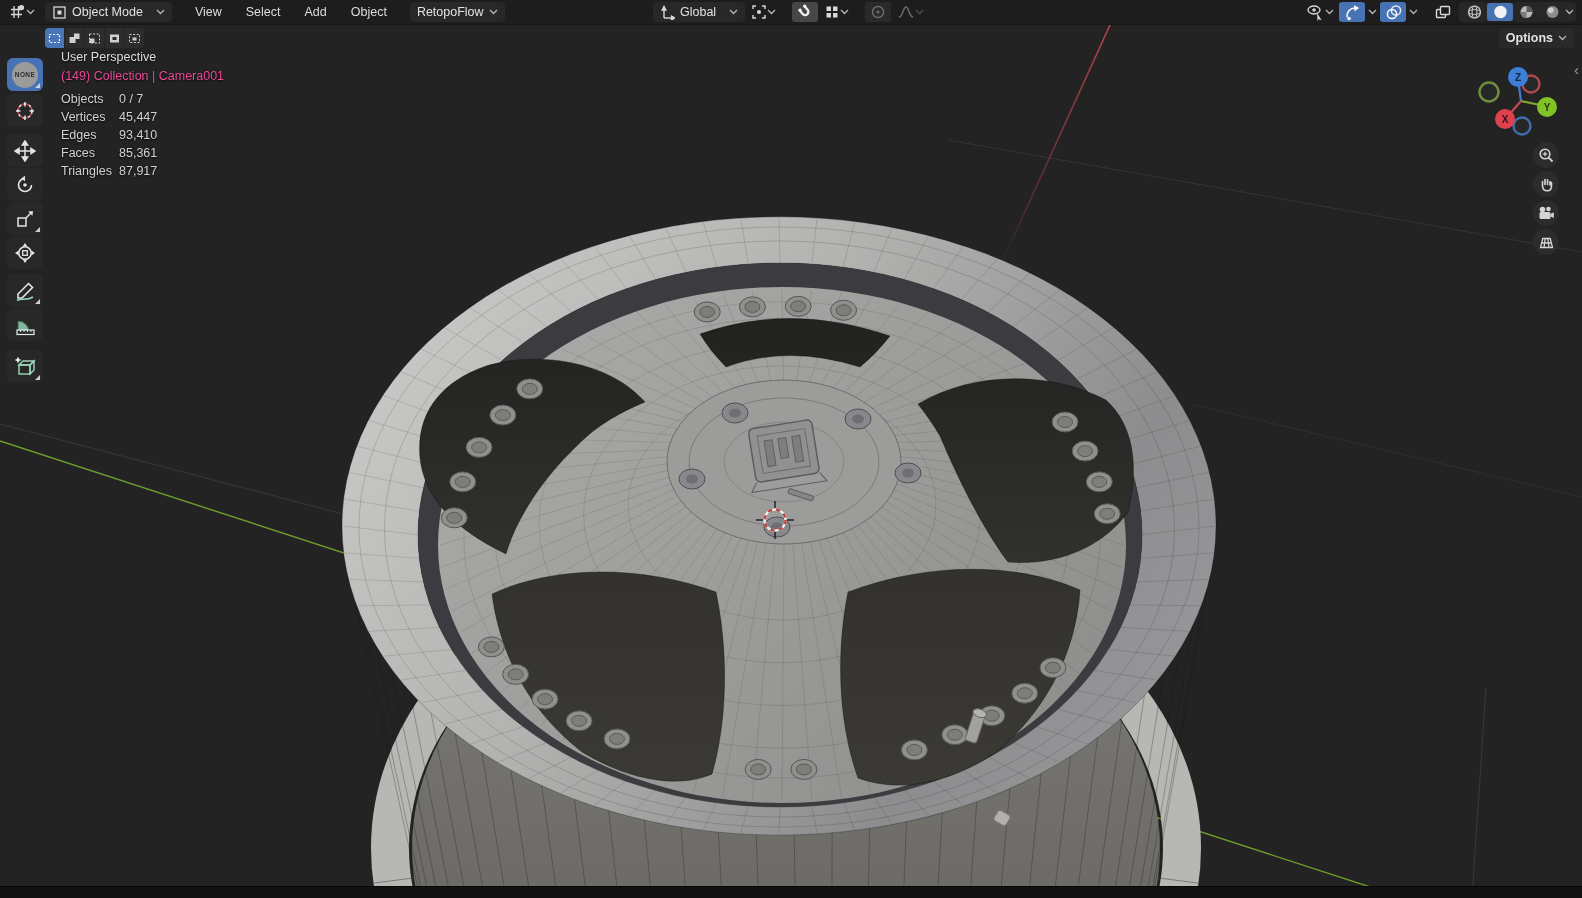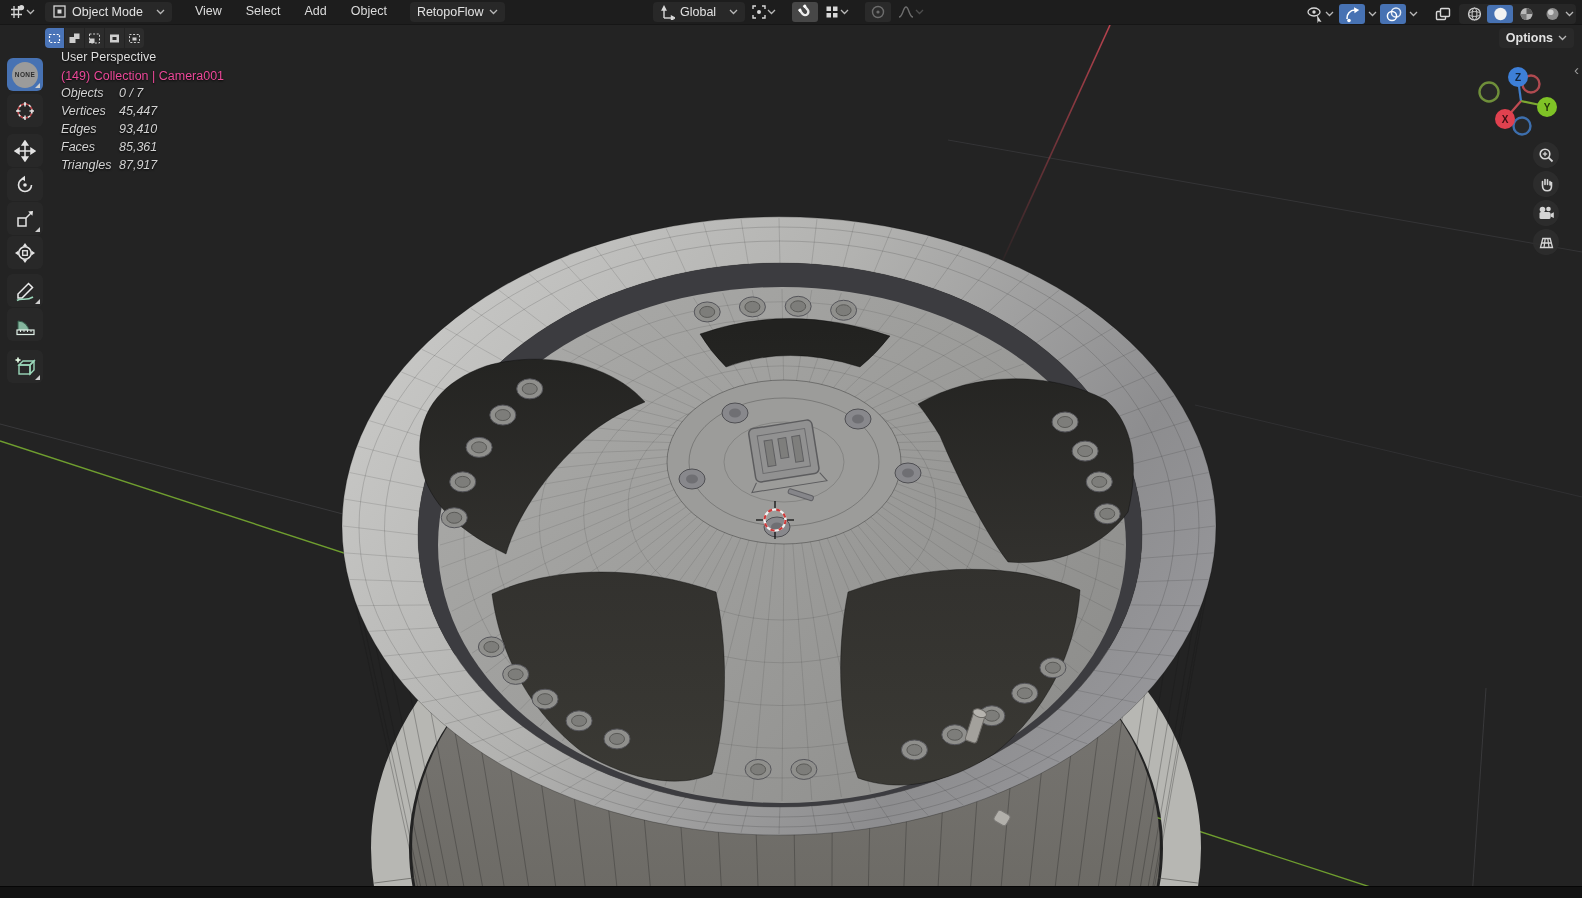--- a/index.html
+++ b/index.html
@@ -1,21 +1,21 @@
 <!DOCTYPE html>
 <html><head>
 <meta charset="utf-8">
 <style>
   html,body{margin:0;padding:0;background:#191919;}
   #app{position:relative;width:1582px;height:898px;background:#232323;overflow:hidden;
        font-family:"Liberation Sans",sans-serif;color:#d8d8d8;-webkit-font-smoothing:antialiased;}
   svg{display:block}
   
   .hdr{position:absolute;top:0;left:0;right:0;height:25px;background:#1d1d1d;display:flex;
-       align-items:flex-end;padding:0 6px;z-index:40;border-bottom:1px solid #161616;box-sizing:border-box;}
+       align-items:center;padding:0 6px;z-index:40;border-bottom:1px solid #161616;box-sizing:border-box;}
   .hgroup{display:flex;align-items:center;gap:2px;}
   .pill{display:flex;align-items:center;gap:5px;background:#282828;border-radius:4px;height:20px;
         padding:0 7px;font-size:12.5px;color:#e2e2e2;cursor:default;}
   .menu-item{font-size:12.5px;color:#dcdcdc;padding:0 11px;line-height:25px;height:25px;}
   .hbtn{display:flex;align-items:center;justify-content:center;height:20px;min-width:22px;
         border-radius:3px;padding:0 2px;}
   .hbtn.hl{background:#474747;}
   .hbtn.blue{background:#4772b3;}
   .dim{opacity:.45;}
   .seg{display:flex;align-items:center;background:#272727;border-radius:4px;height:20px;padding:0 2px;}
@@ -35,21 +35,21 @@
         border-radius:6px;display:flex;align-items:center;justify-content:center;z-index:30;}
   .tbtn.active{background:#4772b3;}
   .subtool::after{content:"";position:absolute;right:3px;bottom:3px;border-style:solid;
         border-width:0 0 5px 5px;border-color:transparent transparent #cfcfcf transparent;}
   .none-circle{width:26px;height:26px;border-radius:50%;background:#9b9b9b;display:flex;
         align-items:center;justify-content:center;font-size:6.5px;font-weight:bold;color:#2d2d2d;letter-spacing:.4px;}
   
   .vp-text{position:absolute;left:61px;top:50px;z-index:20;text-shadow:0 1px 2px rgba(0,0,0,.85);}
   .vp-line1{font-size:12.5px;color:#dedede;}
   .vp-line2{font-size:12.5px;color:#ec4899;margin-top:5px;}
-  .stats{margin-top:1px;font-size:12.5px;color:#d2d2d2;font-style:italic;}
+  .stats{margin-top:7px;font-size:12.5px;color:#d2d2d2;}
   .stats .row{display:flex;height:18px;align-items:center;}
   .stats .lbl{width:58px;}
   
   .gizmo{position:absolute;left:1478px;top:58px;z-index:30;}
   .navbtn{position:absolute;left:1533px;width:26px;height:26px;border-radius:50%;
           background:rgba(45,45,45,.9);display:flex;align-items:center;justify-content:center;z-index:30;}
   .botstrip{position:absolute;left:0;right:0;bottom:0;height:11px;background:#121212;
             border-top:1px solid #060606;z-index:25;}
 </style>
 </head>

